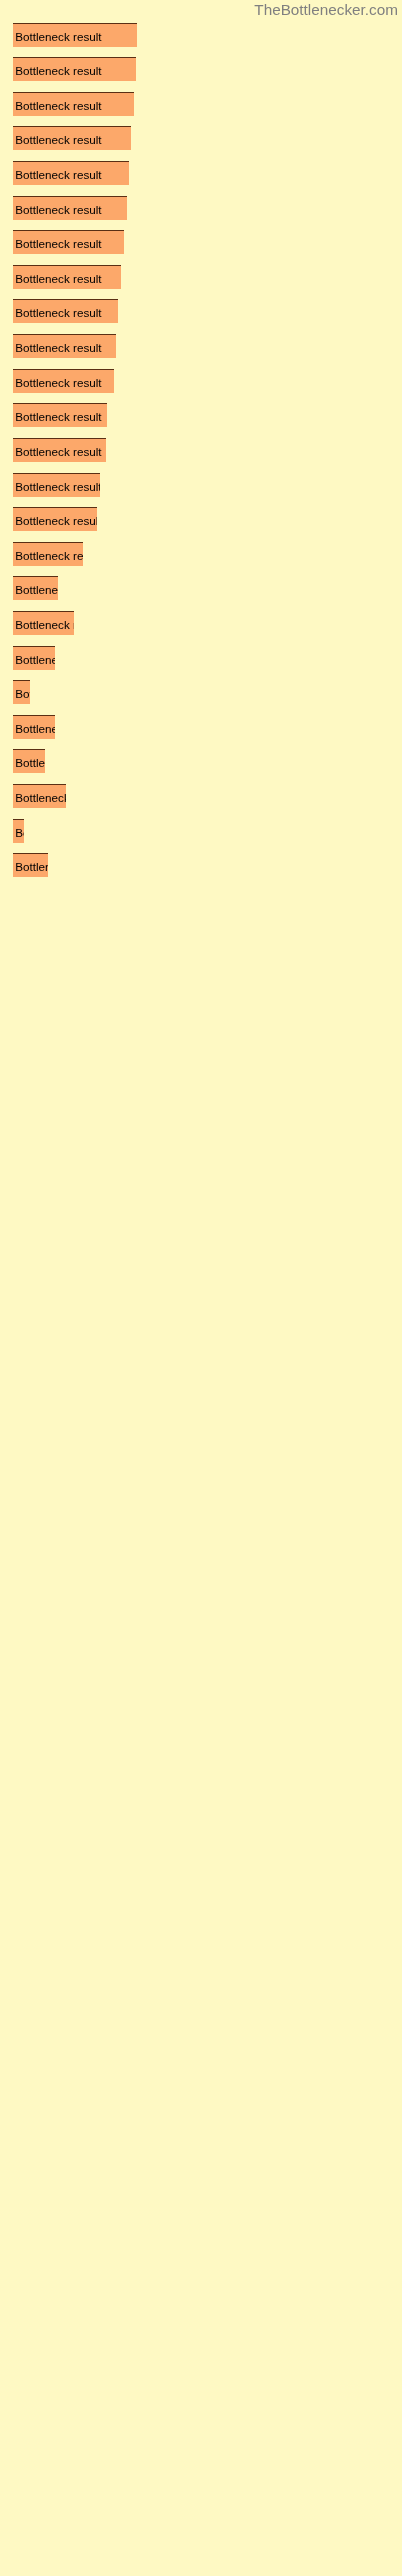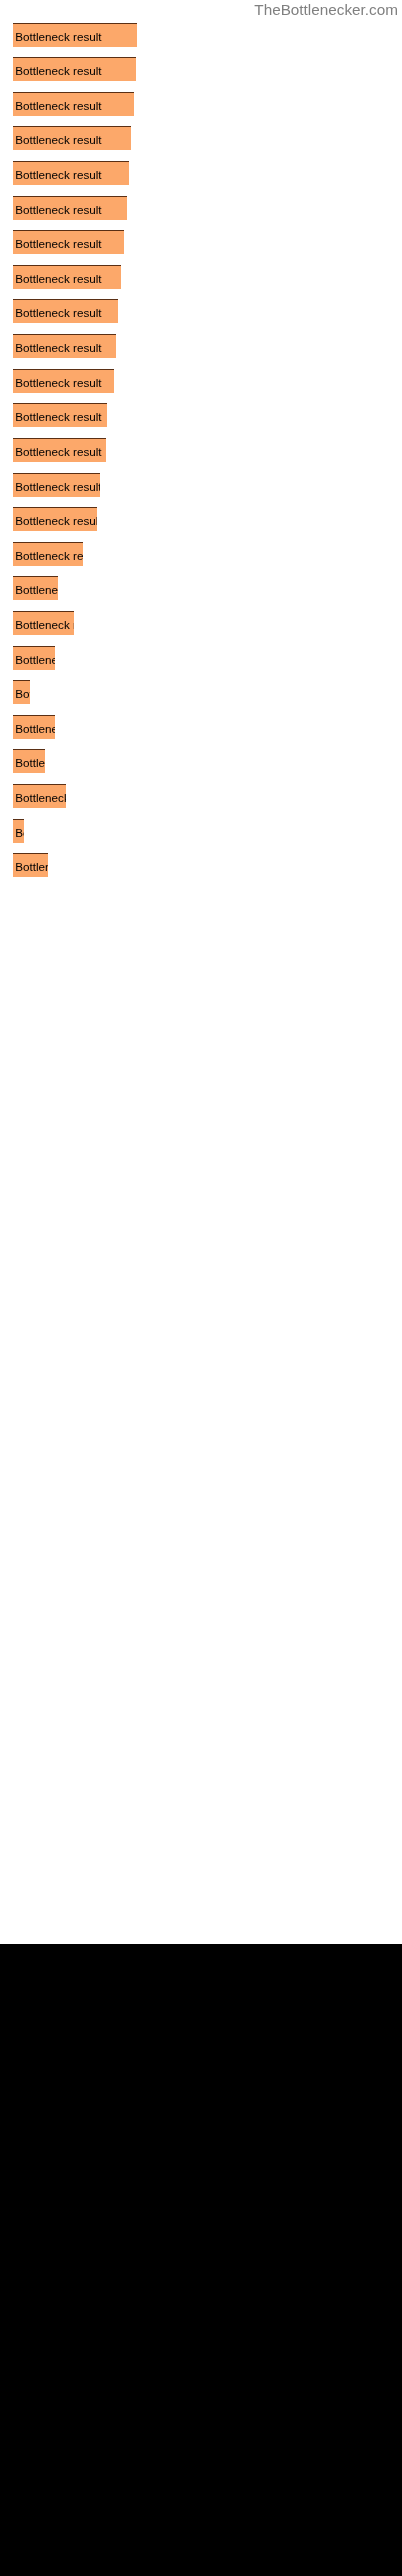--- a/index.html
+++ b/index.html
@@ -7,22 +7,22 @@
     margin: 0;
     padding: 0;
     background: #000000;
   }
   body {
     font-family: "Liberation Sans", sans-serif;
   }
   #canvas {
     position: relative;
     width: 403px;
-    height: 1944px;
-    background: #ffffff;
+    height: 2576px;
+    background: #fef9c3;
     overflow: hidden;
   }
   #site-title {
     position: absolute;
     top: 0px;
     left: 0px;
     width: 398px;
     text-align: right;
     color: #808080;
     font-family: "Liberation Sans", sans-serif;

